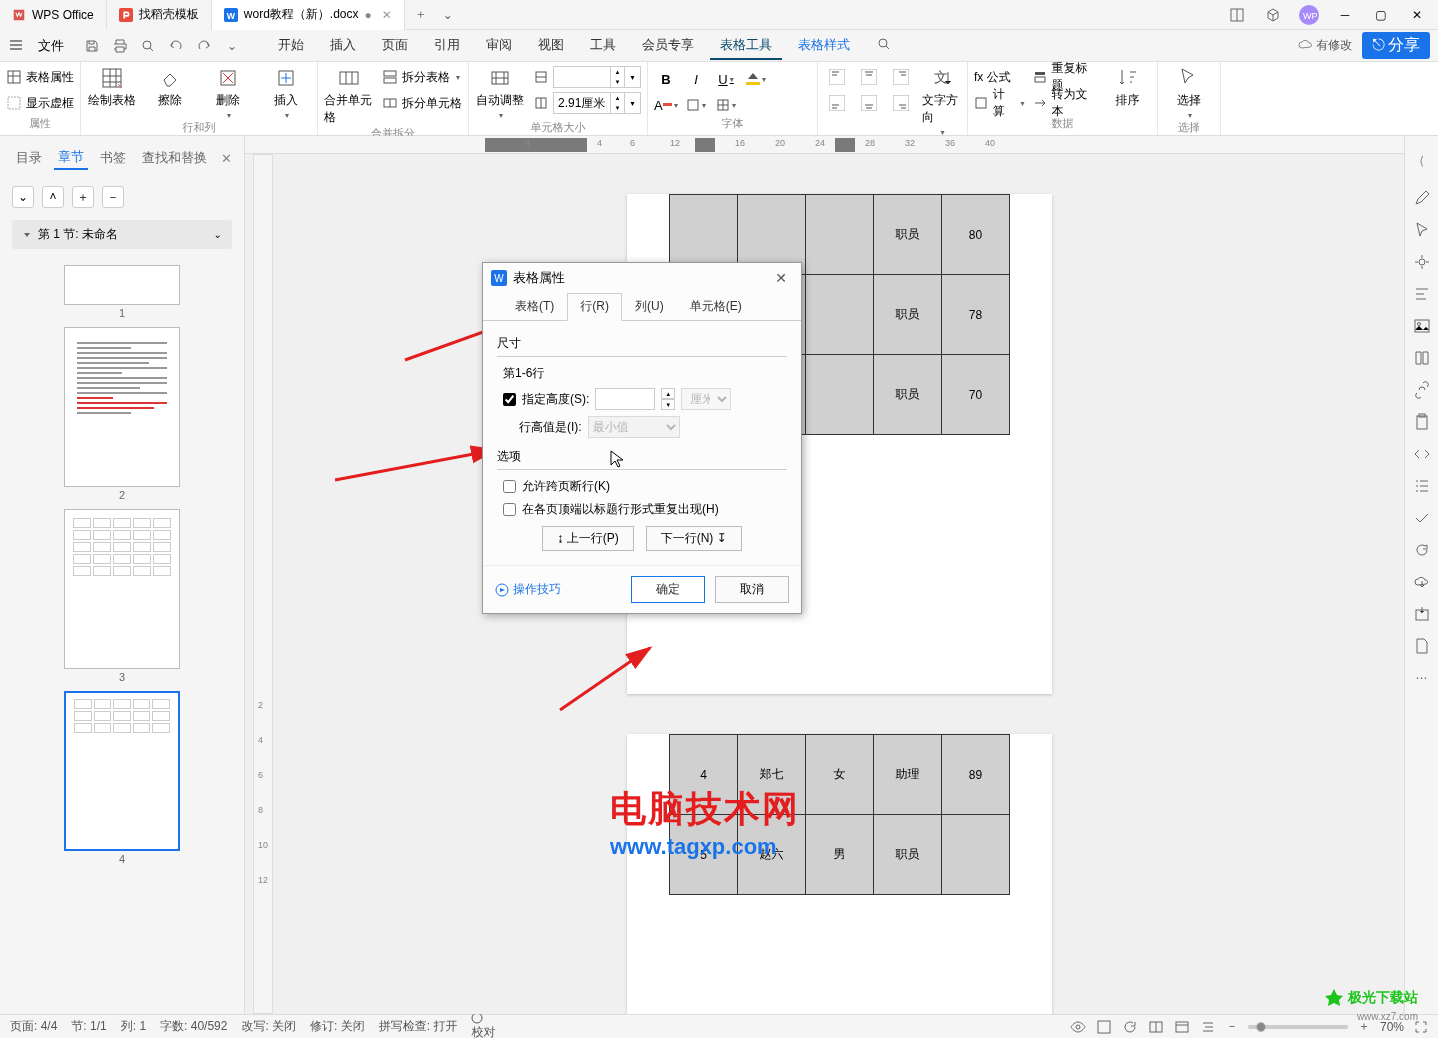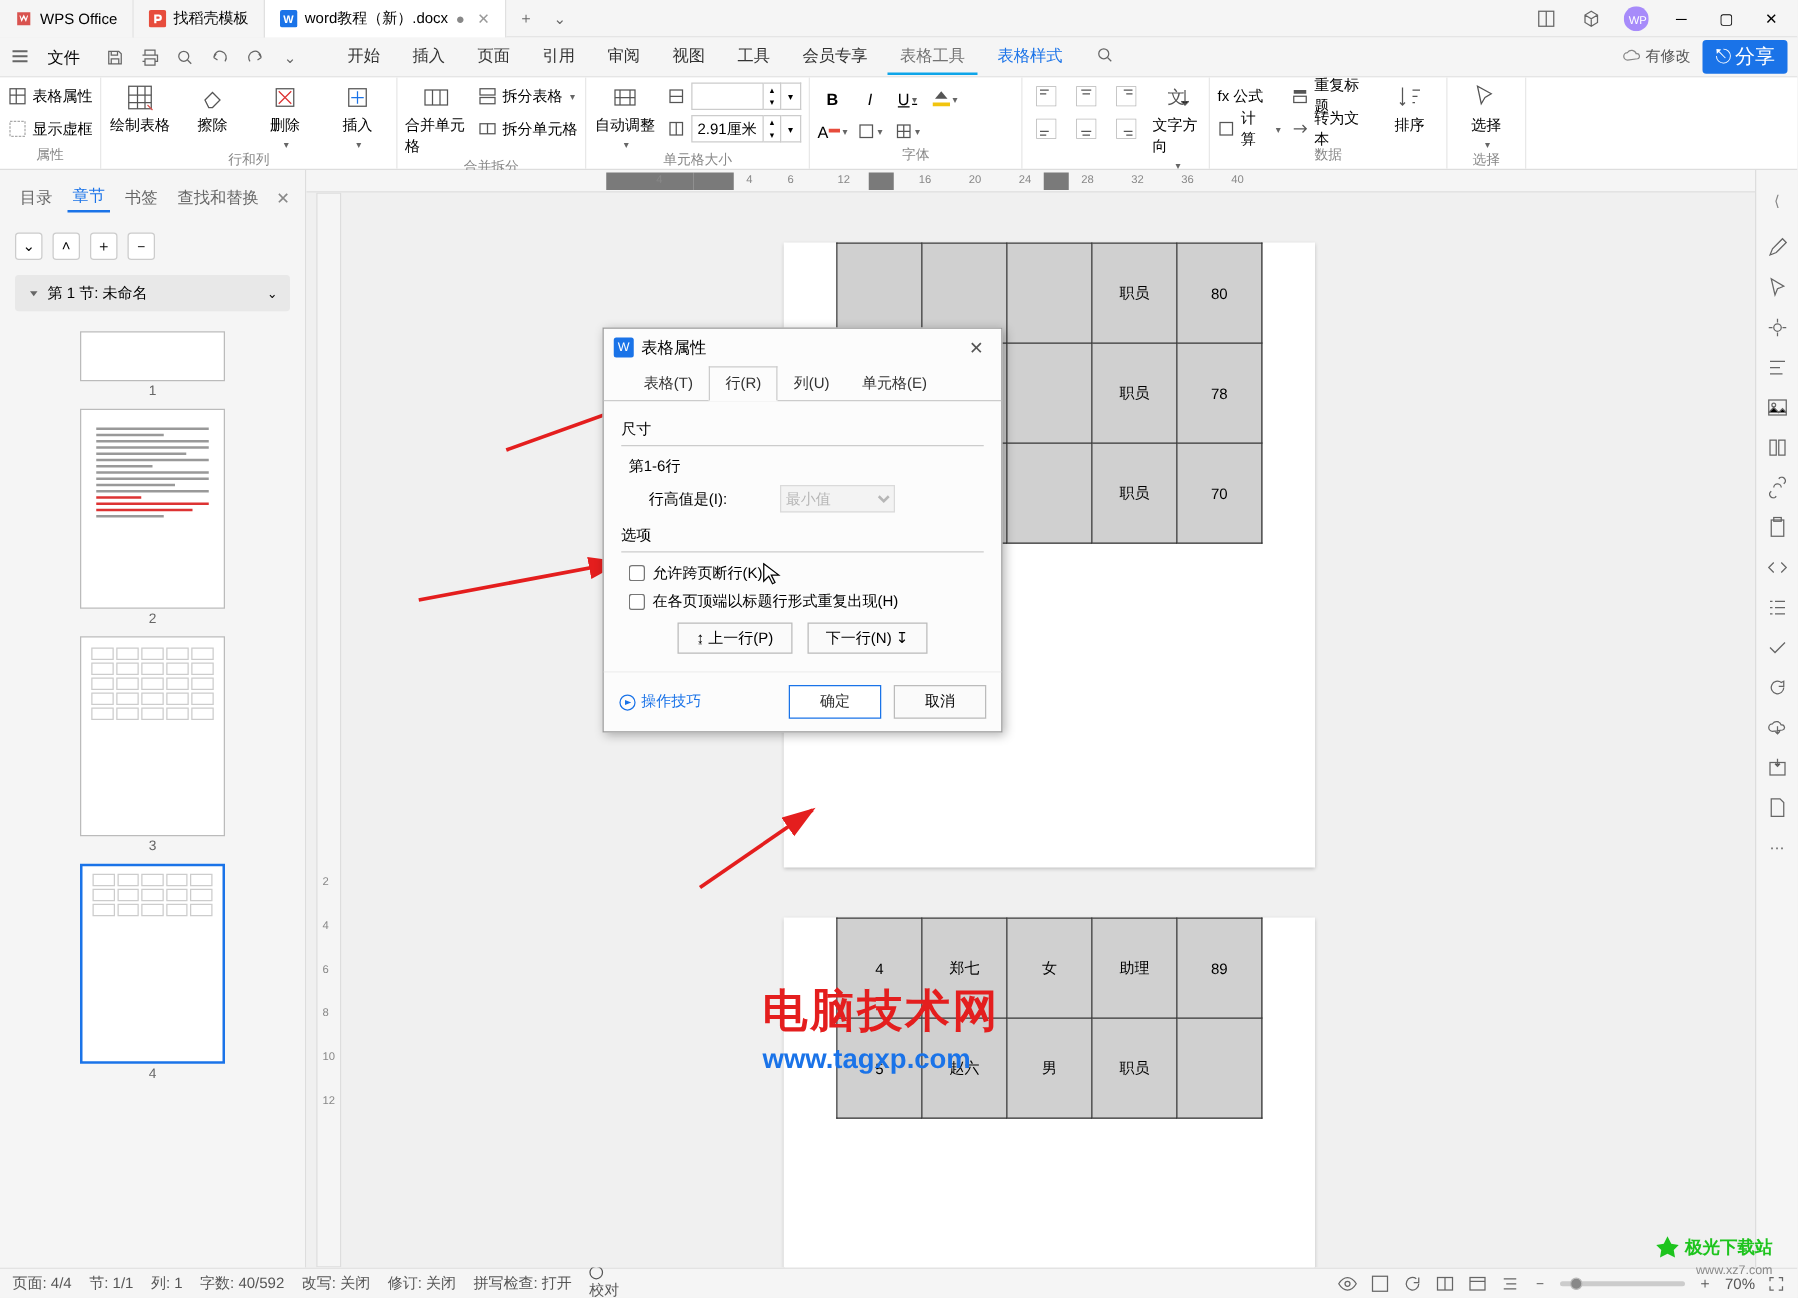--- a/index.html
+++ b/index.html
@@ -17,21 +17,21 @@
 .win-btn { width:26px; height:26px; display:flex; align-items:center; justify-content:center; color:#000000; }
 
 
 .menubar { height:32px; background:#f5f5f5; display:flex; align-items:center; padding:0 8px; gap:6px; border-bottom:1px solid #e0e0e0; }
 .hamburger { width:18px; height:18px; }
 .file-label { font-size:13px; padding:0 6px; }
 .qat { display:flex; gap:8px; margin-left:6px; }
 .qat-btn { width:20px; height:20px; display:flex; align-items:center; justify-content:center; color:#666; }
 .tabs-menu { display:flex; gap:6px; margin-left:20px; }
 .mtab { padding:4px 10px; font-size:13px; color:#333; border-bottom:2px solid transparent;font-family:Liberation Serif, serif; }
-.mtab.active { color:#737373; border-bottom:2px solid #0ea5e9; }
+.mtab.active { color:#0c4a6e; border-bottom:2px solid #0c4a6e; }
 .mtab.sub { color:#1a73e8; }
 .menubar-right { margin-left:auto; display:flex; align-items:center; gap:10px; }
 .share-btn { background:#1a73e8; color:#fff; padding:3px 10px; border-radius:3px; font-size:16px; }
 .revise { display:flex; align-items:center; gap:4px; color:#555; font-size:12px; }
 
 
 .ribbon { height:74px; background:#fff; display:flex; border-bottom:1px solid #ddd; }
 .rgroup { display:flex; flex-direction:column; justify-content:space-between; border-right:1px solid #e8e8e8; padding:2px 6px; }
 .rgroup-content { display:flex; gap:8px; align-items:flex-start; }
 .rgroup-label { font-size:11px; color:#888; text-align:center; padding-bottom:2px; }
@@ -103,21 +103,21 @@
 .dlg-tab.active { border:1px solid #ccc; border-bottom:1px solid #fcfcfc; background:#fcfcfc; margin-bottom:-1px; }
 .dlg-body { padding:10px 14px 14px; font-size:12px; }
 .dlg-body hr { border:none; border-top:1px solid #ccc; margin:2px 0 8px; }
 .dlg-sect { font-size:12px; margin:4px 0; }
 .dlg-row { display:flex; align-items:center; margin:6px 0; gap:6px; }
 .dlg-chk { width:13px; height:13px; }
 .dlg-num { width:60px; height:22px; border:1px solid #ccc; font-size:12px; padding:0 4px; }
 .dlg-spin { width:14px; display:flex; flex-direction:column; }
 .dlg-spin div { height:11px; border:1px solid #ccc; font-size:7px; display:flex; align-items:center; justify-content:center; }
 .dlg-unit { width:50px; height:22px; border:1px solid #ccc; font-size:12px; padding:0 4px; color:#999; background:#f5f5f5; }
-.dlg-select { width:92px; height:22px; border:1px solid #ccc; font-size:12px; color:#999; background:#f0f0f0;margin-left:36px; }
+.dlg-select { width:92px; height:22px; border:1px solid #ccc; font-size:12px; color:#999; background:#f0f0f0; }
 .dlg-btn { padding:3px 14px; border:1px solid #bbb; background:#fafafa; font-size:12px; }
 .dlg-btn-row { display:flex; gap:12px; justify-content:center; margin-top:8px; }
 .dlg-footer { display:flex; align-items:center; padding:10px 12px; border-top:1px solid #eee; }
 .dlg-tip { color:#1a73e8; font-size:12px; display:flex; align-items:center; gap:4px; }
 .dlg-ok { padding:4px 24px; border:1px solid #1a73e8; background:#fff; color:#333; font-size:12px; }
 .dlg-cancel { padding:4px 24px; border:1px solid #bbb; background:#fafafa; font-size:12px; margin-left:10px; }
 .dlg-footer-right { margin-left:auto; display:flex; }
 
 
 .arrow-svg { position:absolute; z-index:90; pointer-events:none; }
@@ -829,20 +829,30 @@
   <div class="dlg-tabs">
     <span class="dlg-tab">表格(T)</span>
     <span class="dlg-tab active">行(R)</span>
     <span class="dlg-tab">列(U)</span>
     <span class="dlg-tab">单元格(E)</span>
   </div>
   <div class="dlg-body">
     <div class="dlg-sect">尺寸</div>
     <hr>
     <div class="dlg-sect" style="margin-left:6px;">第1-6行</div>
+    <div class="dlg-row" style="margin-left:6px;">
+      <input type="checkbox" class="dlg-chk" checked="" style="accent-color: rgb(0, 0, 0);">
+      <span>指定高度(S):</span>
+      <input class="dlg-num" style="">
+      <div class="dlg-spin">
+          <div>▴</div>
+          <div>▾</div>
+        </div>
+      <select class="dlg-unit" disabled=""><option>厘米</option></select>
+    </div>
     <div class="dlg-row" style="margin-left:22px;">
       <span>行高值是(I):</span>
       <select class="dlg-select" disabled=""><option>最小值</option></select>
     </div>
     <div class="dlg-sect" style="margin-top:10px;">选项</div>
     <hr>
     <div class="dlg-row" style="margin-left:6px;">
       <input type="checkbox" class="dlg-chk" style="">
       <span>允许跨页断行(K)</span>
     </div>

